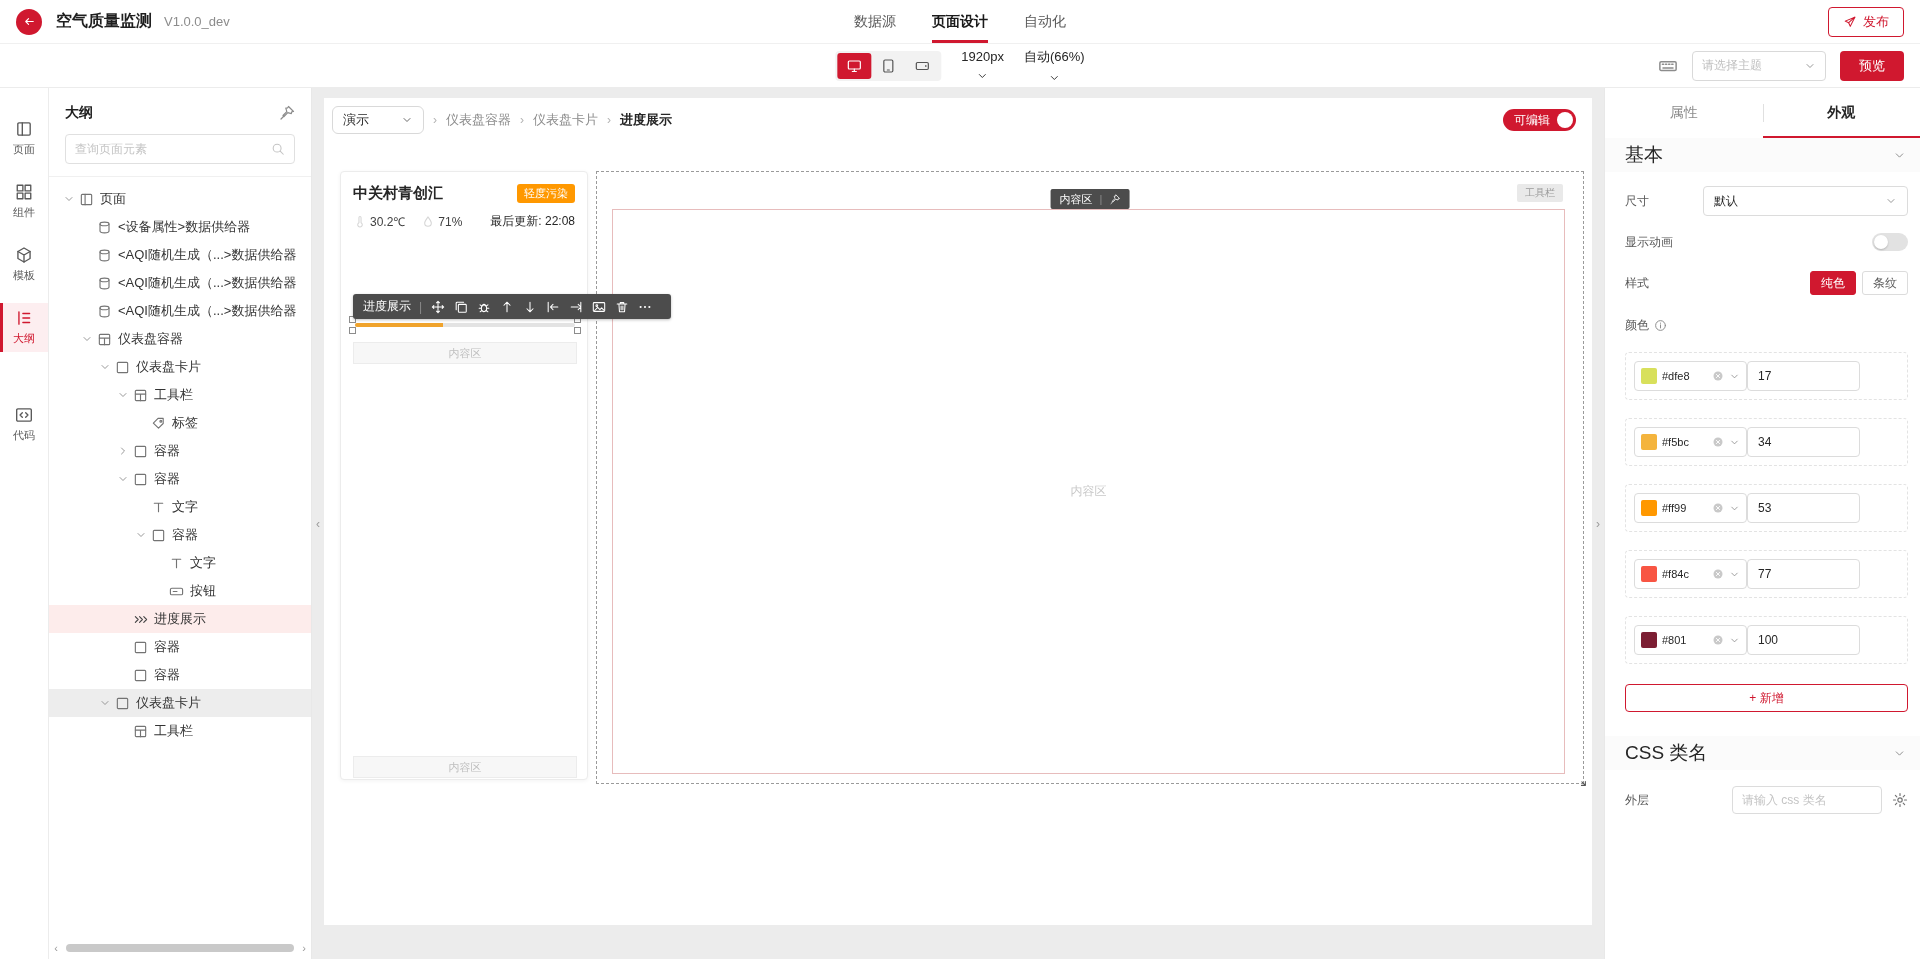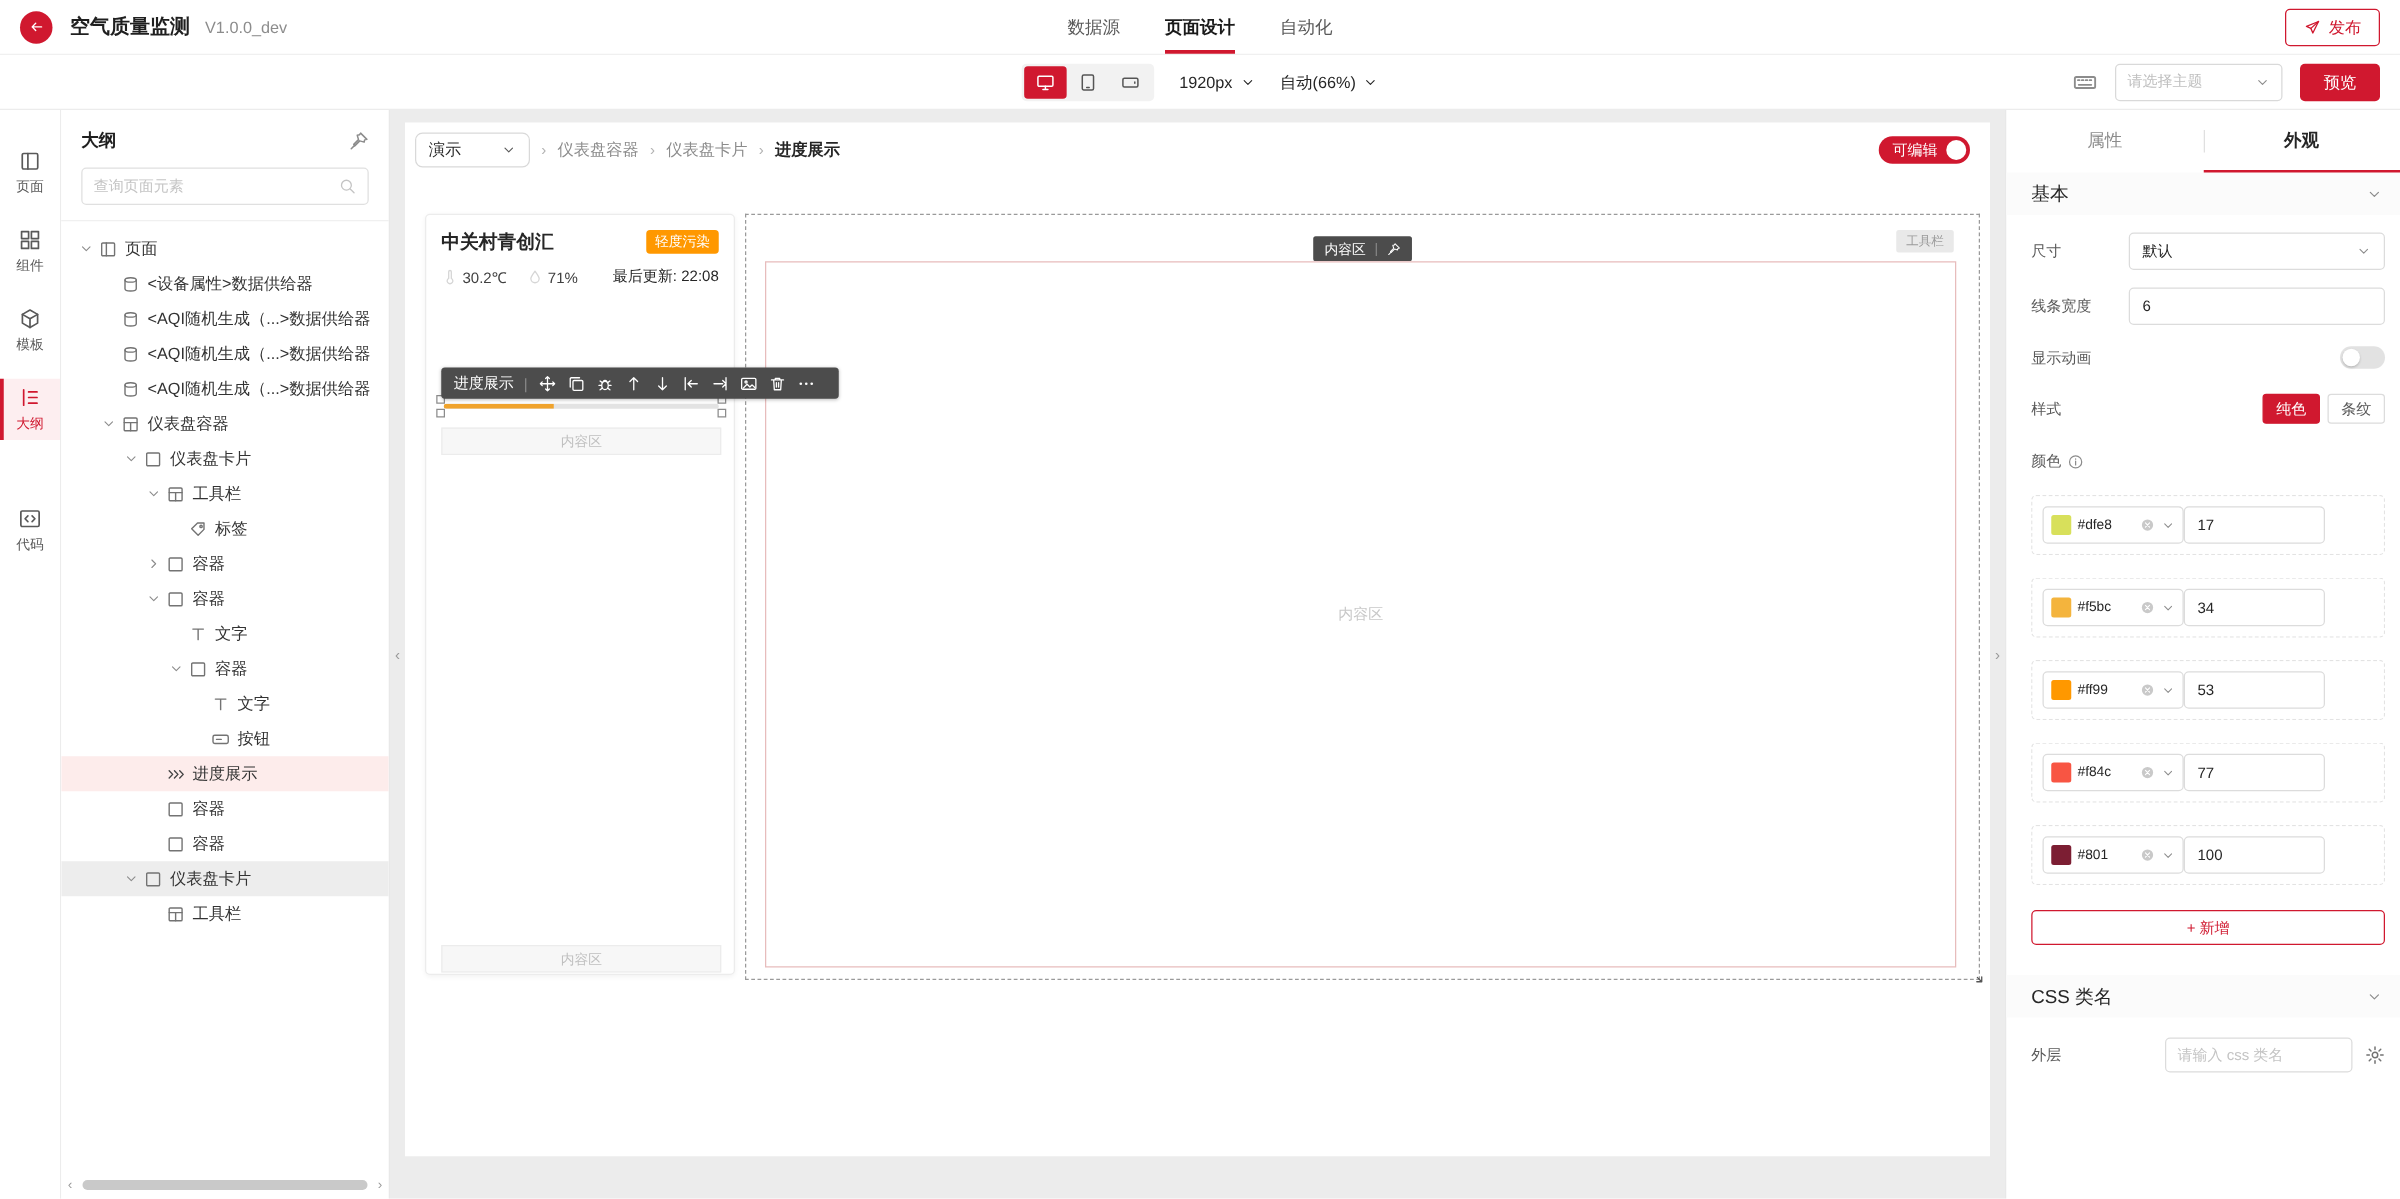--- a/index.html
+++ b/index.html
@@ -16,21 +16,21 @@
   .htab{display:flex;align-items:center;font-size:14px;color:#595959;position:relative;cursor:pointer;}
   .htab.active{color:#1a1a1a;font-weight:bold;}
   .htab.active::after{content:"";position:absolute;left:0;right:0;bottom:0;height:3px;background:#d0182f;}
   .publish-btn{margin-left:auto;height:30px;border:1px solid #d0182f;color:#d0182f;background:#fff;border-radius:4px;display:flex;align-items:center;gap:6px;padding:0 14px;font-size:13px;cursor:pointer;}
   
   .tb{height:44px;border-bottom:1px solid #ececec;display:flex;align-items:center;position:relative;background:#fff;}
   .tb-center{position:absolute;left:50%;transform:translateX(-50%);display:flex;align-items:center;gap:20px;}
   .seg{background:#f2f2f2;border-radius:4px;padding:2px;display:flex;}
   .seg-btn{width:34px;height:26px;display:flex;align-items:center;justify-content:center;border-radius:3px;color:#555;cursor:pointer;}
   .seg-btn.active{background:#d0182f;color:#fff;}
-  .tb-dd{display:flex;align-items:center;gap:6px;font-size:13px;color:#262626;cursor:pointer;}
+  .tb-dd{display:flex;align-items:center;gap:6px;font-size:13px;color:#262626;cursor:pointer;flex-direction:column;}
   .tb-right{margin-left:auto;display:flex;align-items:center;gap:14px;padding-right:16px;}
   .kbd-ic{color:#8c8c8c;}
   .theme-select{width:134px;height:30px;border:1px solid #d9d9d9;border-radius:4px;display:flex;align-items:center;padding:0 9px;color:#bfbfbf;font-size:12px;cursor:pointer;}
   .theme-select .chev{margin-left:auto;color:#8c8c8c;}
   .preview-btn{background:#d0182f;color:#fff;height:30px;padding:0 19px;border-radius:4px;font-size:13px;display:flex;align-items:center;cursor:pointer;border:none;}
   
   .main{display:flex;height:871px;}
   .rail{width:49px;border-right:1px solid #ececec;display:flex;flex-direction:column;align-items:stretch;padding-top:26px;background:#fff;}
   .rail-item{display:flex;flex-direction:column;align-items:center;gap:4px;color:#595959;font-size:11px;padding:6px 0;margin-bottom:14px;position:relative;cursor:pointer;}
   .rail-item.active{color:#d0182f;background:#fdeef0;}
@@ -99,21 +99,21 @@
   .inner-area{position:absolute;left:15px;top:37px;right:18px;bottom:9px;border:1px solid #e7bcbc;display:flex;align-items:center;justify-content:center;background:#fff;}
   .inner-label{color:#c8c8c8;font-size:12px;}
   .rsz{position:absolute;right:-5px;bottom:-5px;color:#555;cursor:nwse-resize;}
   
   .rpanel{width:316px;border-left:1px solid #e8e8e8;display:flex;flex-direction:column;background:#fff;overflow:hidden;}
   .itabs{height:50px;display:flex;position:relative;flex:none;}
   .itab{flex:1;display:flex;align-items:center;justify-content:center;font-size:14px;color:#8c8c8c;cursor:pointer;position:relative;}
   .itab.active{color:#262626;font-weight:bold;}
   .itab.active::after{content:"";position:absolute;left:0;right:0;bottom:0;height:2px;background:#d0182f;}
   .itab-div{position:absolute;left:50%;top:16px;height:18px;width:1px;background:#e0e0e0;}
-  .band{height:34px;display:flex;align-items:center;justify-content:space-between;padding:0 14px 0 20px;background:#fbfbfb;font-size:15px;color:#262626;flex:none;cursor:pointer;}
+  .band{height:34px;display:flex;align-items:center;justify-content:space-between;padding:0 14px 0 20px;background:#fbfbfb;font-size:19px;color:#262626;flex:none;cursor:pointer;}
   .band .chev{color:#8c8c8c;}
   .ibody{padding:0 12px 0 20px;flex:1;}
   .irow{display:flex;align-items:center;margin-top:14px;}
   .ilabel{width:78px;color:#595959;font-size:12px;flex:none;}
   .ictl{flex:1;height:30px;border:1px solid #dcdcdc;border-radius:4px;background:#fff;display:flex;align-items:center;padding:0 10px;font-size:12px;color:#262626;}
   .ictl .chev{margin-left:auto;color:#8c8c8c;}
   .ictl input{border:none;outline:none;width:100%;font-size:12px;color:#262626;font-family:"Liberation Sans",sans-serif;}
   .toggle{margin-left:auto;width:36px;height:18px;border-radius:9px;background:#e2e2e2;position:relative;cursor:pointer;}
   .toggle .tknob{position:absolute;left:2px;top:2px;width:14px;height:14px;border-radius:50%;background:#fff;box-shadow:0 1px 2px rgba(0,0,0,.2);}
   .stylebtns{margin-left:auto;display:flex;gap:6px;}
@@ -738,26 +738,20 @@
     <div class="ibody">
       <div class="irow">
         <span class="ilabel">尺寸</span>
         <div class="ictl">
           <span>默认</span>
           <svg class="ic chev" width="12" height="12">
               <use href="#i-chevd"></use>
             </svg>
         </div>
       </div>
-      <div class="irow">
-        <span class="ilabel">线条宽度</span>
-        <div class="ictl">
-          <input value="6" style="">
-        </div>
-      </div>
       <div class="irow" style="margin-top:17px">
         <span class="ilabel">显示动画</span>
         <div class="toggle">
             <span class="tknob"></span>
           </div>
       </div>
       <div class="irow" style="margin-top:20px">
         <span class="ilabel">样式</span>
         <div class="stylebtns">
           <div class="sbtn active">纯色</div>

